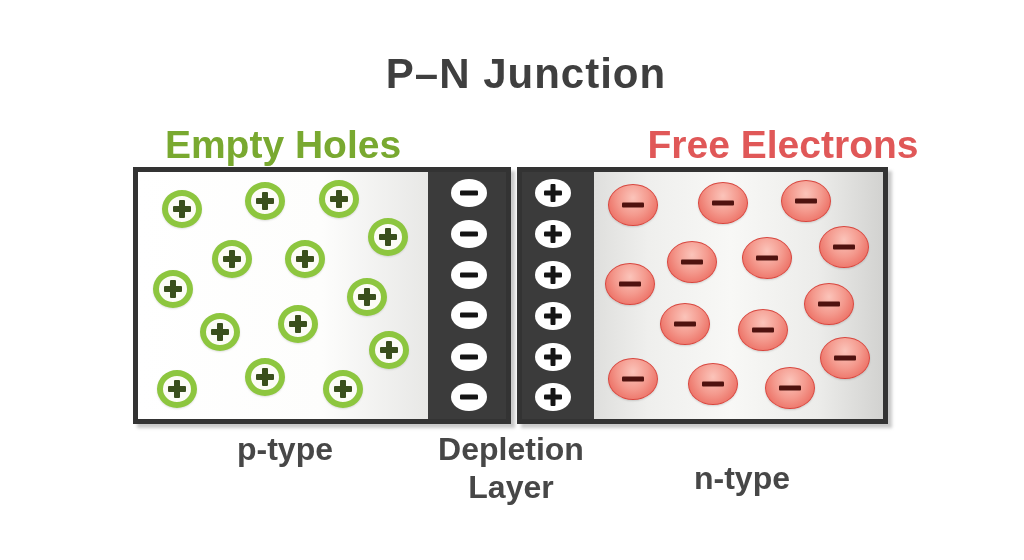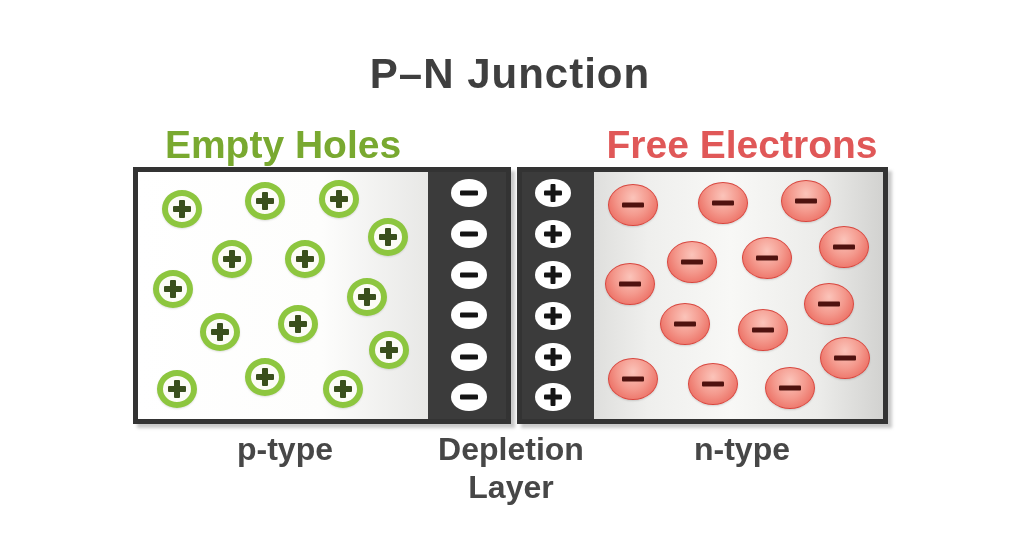--- a/index.html
+++ b/index.html
@@ -2,30 +2,30 @@
 <html style="--title-text: #3f3f3f; --label-text: #474747; --green-label: #79a930; --red-label: #e05858; --green-ring: #8dc63f; --green-plus: #3a4f1c; --red-minus: #4f120f; --strip-bg: #3b3b3b; --box-border: #333333;"><head>
 <meta charset="utf-8">
 <style>
   html,body { margin:0; padding:0; background:#ffffff; }
   .canvas {
     position:relative; width:1024px; height:560px; overflow:hidden;
     background:#ffffff;
     font-family:"Liberation Sans","DejaVu Sans",sans-serif;
   }
   .title {
-    position:absolute; top:50px; left:510px; transform:translateX(-50%);
+    position:absolute; top:50px; left:526px; transform:translateX(-50%);
     font-size:42px; font-weight:bold; color:var(--title-text,#3f3f3f);
     letter-spacing:1px; white-space:nowrap;
   }
   .region-header {
     position:absolute; top:123px; transform:translateX(-50%);
     font-size:39px; font-weight:bold; white-space:nowrap;
   }
   .region-header.green { left:283px; color:var(--green-label,#79a930); }
-  .region-header.red   { left:742px; color:var(--red-label,#e05858);text-align:right; }
+  .region-header.red   { left:783px; color:var(--red-label,#e05858);text-align:right; }
 
   .box {
     position:absolute; top:167px; height:257px; box-sizing:border-box;
     border:5px solid var(--box-border,#333333);
     box-shadow:4px 4px 3px rgba(120,120,120,0.40);
   }
   .box.p {
     left:133px; width:378px;
     background:linear-gradient(to right,#ffffff 0%,#fdfdfc 50%,#e3e3e1 85%,#cfcfcd 100%);
   }
@@ -40,21 +40,21 @@
   .strip.right { right:0; }
   .strip.left  { left:0; width:72px; }
 
   .bottom-label {
     position:absolute; top:430px; transform:translateX(-50%);
     font-size:32px; font-weight:bold; color:var(--label-text,#474747);
     text-align:center; line-height:38px; white-space:pre-line;
   }
   .bottom-label.p  { left:285px; }
   .bottom-label.d  { left:511px; width:200px; }
-  .bottom-label.n  { left:742px; }
+  .bottom-label.n  { left:742px;margin-top:29px; }
 
   
   .particle { position:absolute; transform:translate(-50%,-50%); border-radius:50%; }
   .hole {
     width:40px; height:38px; box-sizing:border-box;
     border:6px solid var(--green-ring,#8dc63f);
     background:#fcfcf6;
     --bar:var(--green-plus,#3a4f1c); --barw:18px; --barh:6px;
     box-shadow:0 1px 2px rgba(0,0,0,0.12);
   }

